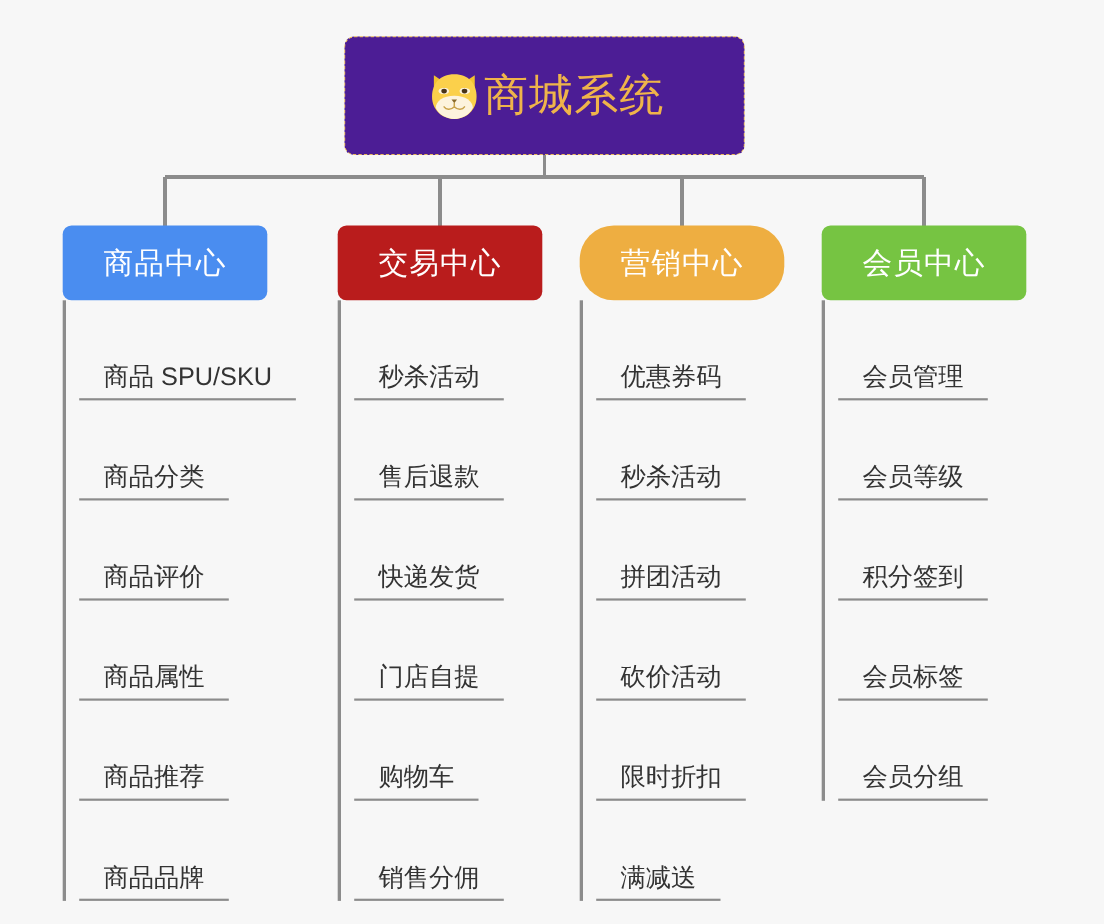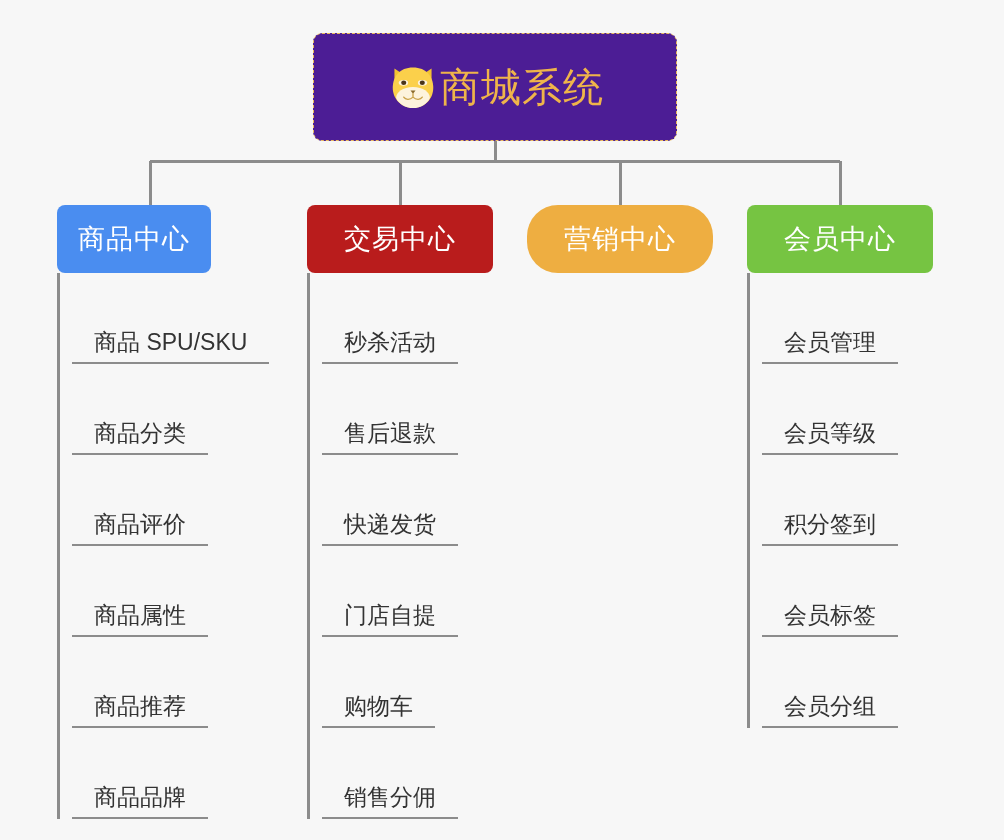--- a/index.html
+++ b/index.html
@@ -102,21 +102,21 @@
     border-bottom: 2px solid #8c8c8c;
     padding: 0 22px 7px 22px;
     font-size: 23px;
     color: #333333;
     line-height: 1.15;
     white-space: nowrap;
   }
 
   
   #column-0 { left: 57px; }
-  #column-0 .col-head { width: 154px; background: #4a8df0; }
+  #column-0 .col-head { width: 186px; background: #4a8df0; }
   #column-1 { left: 307px; }
   #column-1 .col-head { width: 186px; background: #b91c1c; }
   #column-2 { left: 527px; }
   #column-2 .col-head { width: 186px; background: #eeae41; border-radius: 31px; }
   #column-3 { left: 747px; }
   #column-3 .col-head { width: 186px; background: #76c442; }
 </style>
 </head>
 <body>
 
@@ -210,20 +210,40 @@
         <div class="item">
             <span class="item-inner">销售分佣</span>
           </div>
       </div>
     </div>
 
     <div class="column" id="column-2">
       <div class="col-head">
         <span>营销中心</span>
       </div>
+      <div class="items">
+        <div class="item">
+            <span class="item-inner">优惠券码</span>
+          </div>
+        <div class="item">
+            <span class="item-inner">秒杀活动</span>
+          </div>
+        <div class="item">
+            <span class="item-inner">拼团活动</span>
+          </div>
+        <div class="item">
+            <span class="item-inner">砍价活动</span>
+          </div>
+        <div class="item">
+            <span class="item-inner">限时折扣</span>
+          </div>
+        <div class="item">
+            <span class="item-inner">满减送</span>
+          </div>
+      </div>
     </div>
 
     <div class="column" id="column-3">
       <div class="col-head">
         <span>会员中心</span>
       </div>
       <div class="items">
         <div class="item">
             <span class="item-inner">会员管理</span>
           </div>

